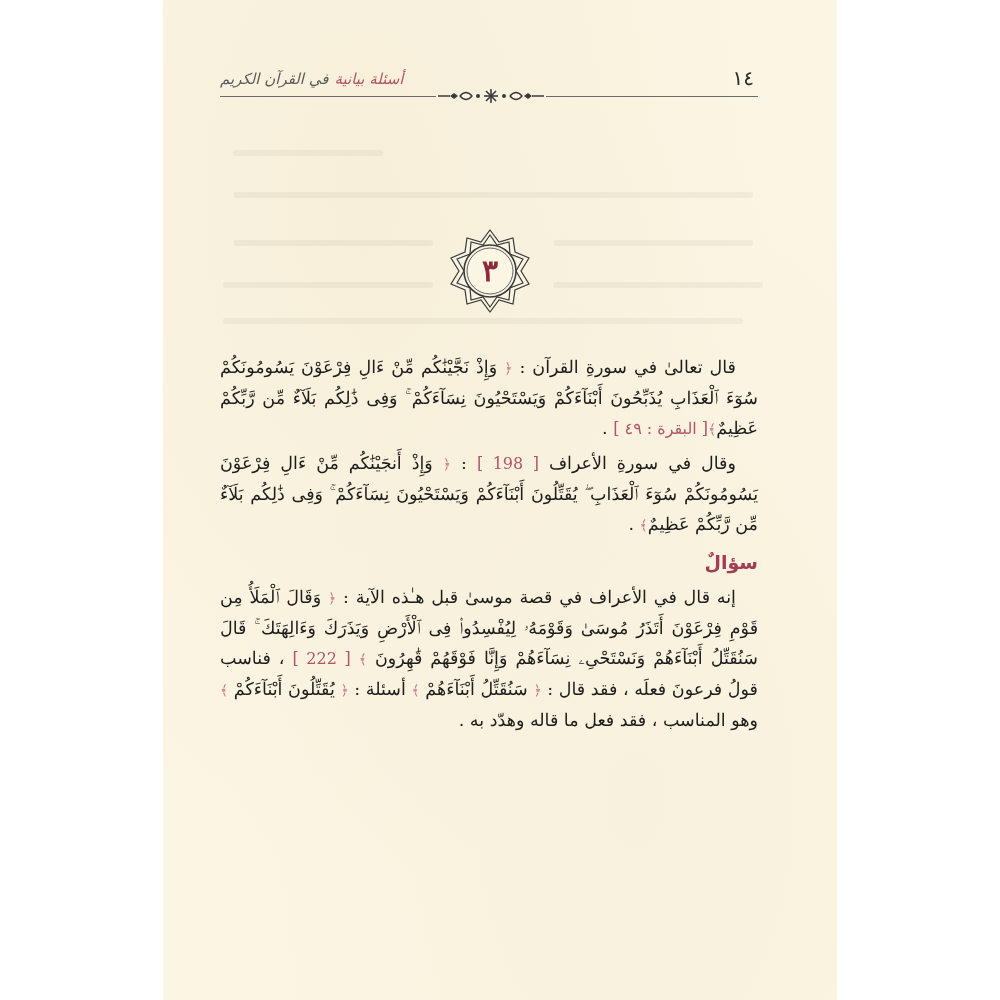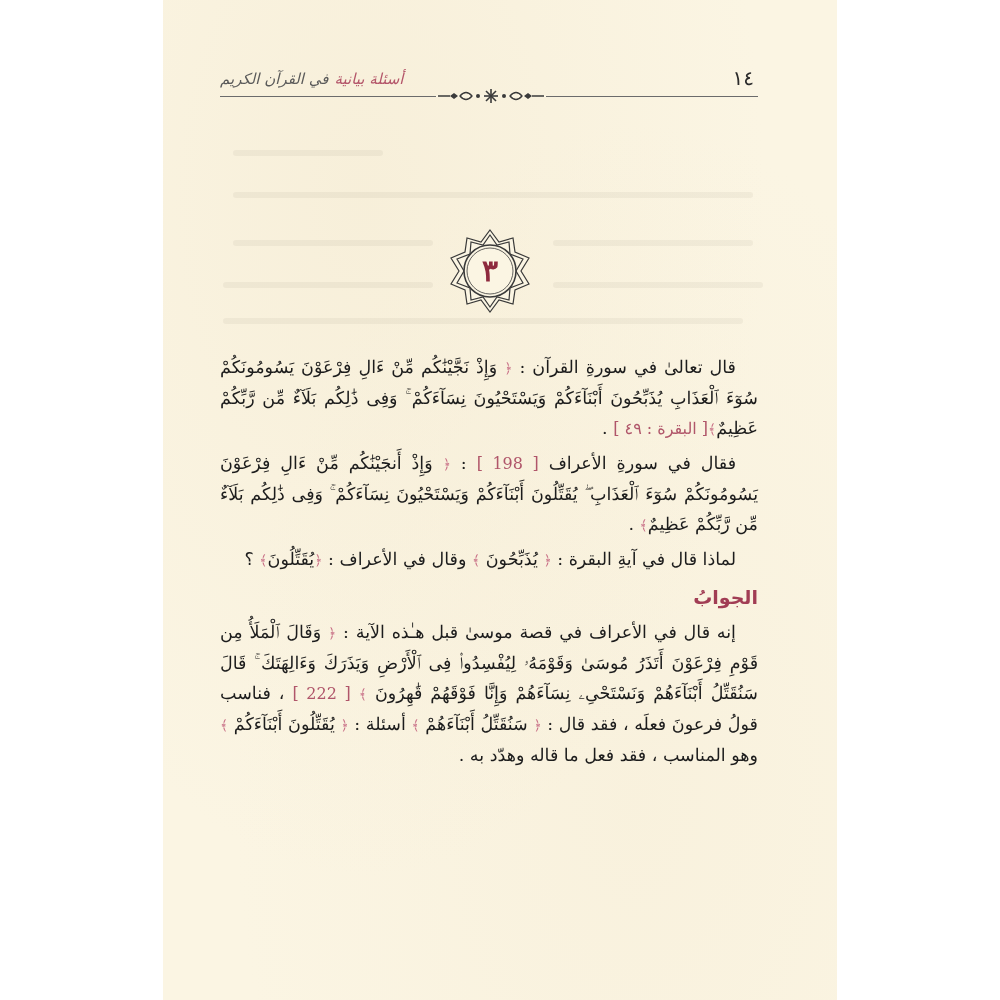--- a/index.html
+++ b/index.html
@@ -103,39 +103,30 @@
   <div class="body">
 
     <p class="para">
       <span>قال تعالىٰ في سورةِ القرآن :</span>
       <span class="orn">﴿</span>
       <span class="verse">وَإِذْ نَجَّيْنَٰكُم مِّنْ ءَالِ فِرْعَوْنَ يَسُومُونَكُمْ سُوٓءَ ٱلْعَذَابِ يُذَبِّحُونَ أَبْنَآءَكُمْ وَيَسْتَحْيُونَ نِسَآءَكُمْ ۚ وَفِى ذَٰلِكُم بَلَآءٌ مِّن رَّبِّكُمْ عَظِيمٌ</span><span class="orn">﴾</span><span class="ref">[ البقرة : ٤٩ ]</span>
       <span>.</span>
     </p>
 
     <p class="para">
-      <span>فقال في سورةِ الأعراف</span>
+      <span>وقال في سورةِ الأعراف</span>
       <span class="ref">[ 198 ]</span>
       <span>:</span>
       <span class="orn">﴿</span>
       <span class="verse">وَإِذْ أَنجَيْنَٰكُم مِّنْ ءَالِ فِرْعَوْنَ يَسُومُونَكُمْ سُوٓءَ ٱلْعَذَابِ ۖ يُقَتِّلُونَ أَبْنَآءَكُمْ وَيَسْتَحْيُونَ نِسَآءَكُمْ ۚ وَفِى ذَٰلِكُم بَلَآءٌ مِّن رَّبِّكُمْ عَظِيمٌ</span><span class="orn">﴾</span>
       <span>.</span>
     </p>
 
-    <p class="para">
-      <span>لماذا قال في آيةِ البقرة :</span>
-      <span class="orn">﴿</span>
-      <span class="verse">يُذَبِّحُونَ</span>
-      <span class="orn">﴾</span>
-      <span>وقال في الأعراف :</span>
-      <span class="orn">﴿</span><span class="verse">يُقَتِّلُونَ</span><span class="orn">﴾</span>
-      <span>؟</span>
-    </p>
+    <div class="heading">سؤالٌ</div>
 
-    <div class="heading">الجوابُ</div>
     <p class="para">
       <span>إنه قال في الأعراف في قصة موسىٰ قبل هـٰذه الآية :</span>
       <span class="orn">﴿</span>
       <span class="verse">وَقَالَ ٱلْمَلَأُ مِن قَوْمِ فِرْعَوْنَ أَتَذَرُ مُوسَىٰ وَقَوْمَهُۥ لِيُفْسِدُوا۟ فِى ٱلْأَرْضِ وَيَذَرَكَ وَءَالِهَتَكَ ۚ قَالَ سَنُقَتِّلُ أَبْنَآءَهُمْ وَنَسْتَحْىِۦ نِسَآءَهُمْ وَإِنَّا فَوْقَهُمْ قَٰهِرُونَ</span>
       <span class="orn">﴾</span>
       <span class="ref">[ 222 ]</span>
       <span>، فناسب قولُ فرعونَ فعلَه ، فقد قال :</span>
       <span class="orn">﴿</span>
       <span class="verse">سَنُقَتِّلُ أَبْنَآءَهُمْ</span>
       <span class="orn">﴾</span>

